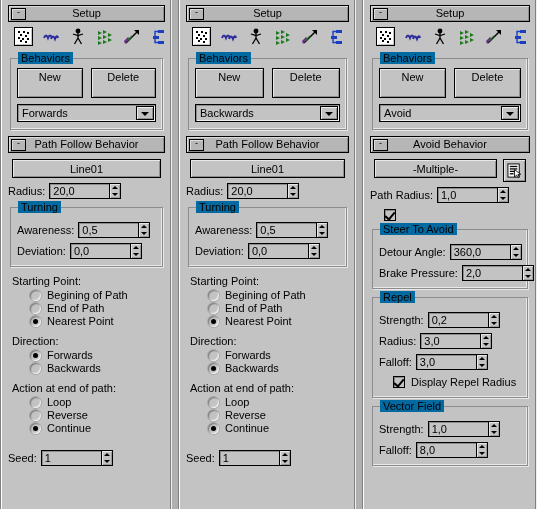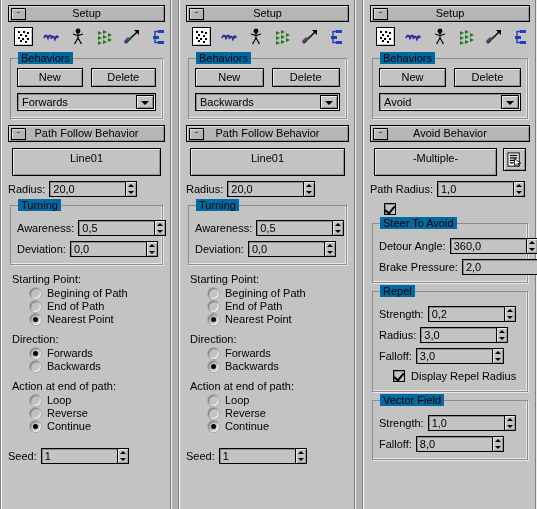--- a/index.html
+++ b/index.html
@@ -72,21 +72,21 @@
   .group > .glabel{
     position:absolute;top:-7px;left:7px;background:#0369a1;padding:0 3px;
     font-size:11px;line-height:12px;
   }
 
   
   .btn{
     background:#c3c3c3;
     border:1px solid #000;
     box-shadow:inset 1px 1px 0 #e9e9e9, inset -1px -1px 0 #909090;
-    height:19px;line-height:17px;text-align:center;
+    height:30px;line-height:17px;text-align:center;
     font-size:11px;
     box-sizing:border-box;
     cursor:default;
     user-select:none;
   }
   .btnrow{display:flex;gap:8px;}
   .btnrow .btn{flex:1;}
 
   
   .dd{
@@ -104,32 +104,32 @@
     box-sizing:border-box;
   }
   .dd .ddbtn:after{
     content:"";position:absolute;left:4px;top:5px;
     border-left:4px solid transparent;border-right:4px solid transparent;
     border-top:4px solid #000;
   }
 
   
   .namebtn{
-    height:28px;line-height:18px;text-align:center;
+    height:19px;line-height:18px;text-align:center;
     background:#c3c3c3;border:1px solid #000;
     box-shadow:inset 1px 1px 0 #e9e9e9, inset -1px -1px 0 #909090;
     box-sizing:border-box;margin:6px 4px 0 4px;
   }
 
   
   .frow{display:flex;align-items:center;justify-content:flex-start;margin-top:5px;}
   .frow .flabel{font-size:11px;margin-right:4px;white-space:nowrap;}
   .fieldwrap{display:flex;}
   .field{
-    width:76px;height:16px;box-sizing:border-box;
+    width:60px;height:16px;box-sizing:border-box;
     background:#c3c3c3;
     border:1px solid #000;
     border-right:none;
     box-shadow:inset 1px 1px 0 #8c8c8c;
     line-height:14px;padding-left:3px;font-size:11px;
     overflow:hidden;white-space:nowrap;
   }
   .spin{
     width:12px;height:16px;box-sizing:border-box;
     background:#c3c3c3;

